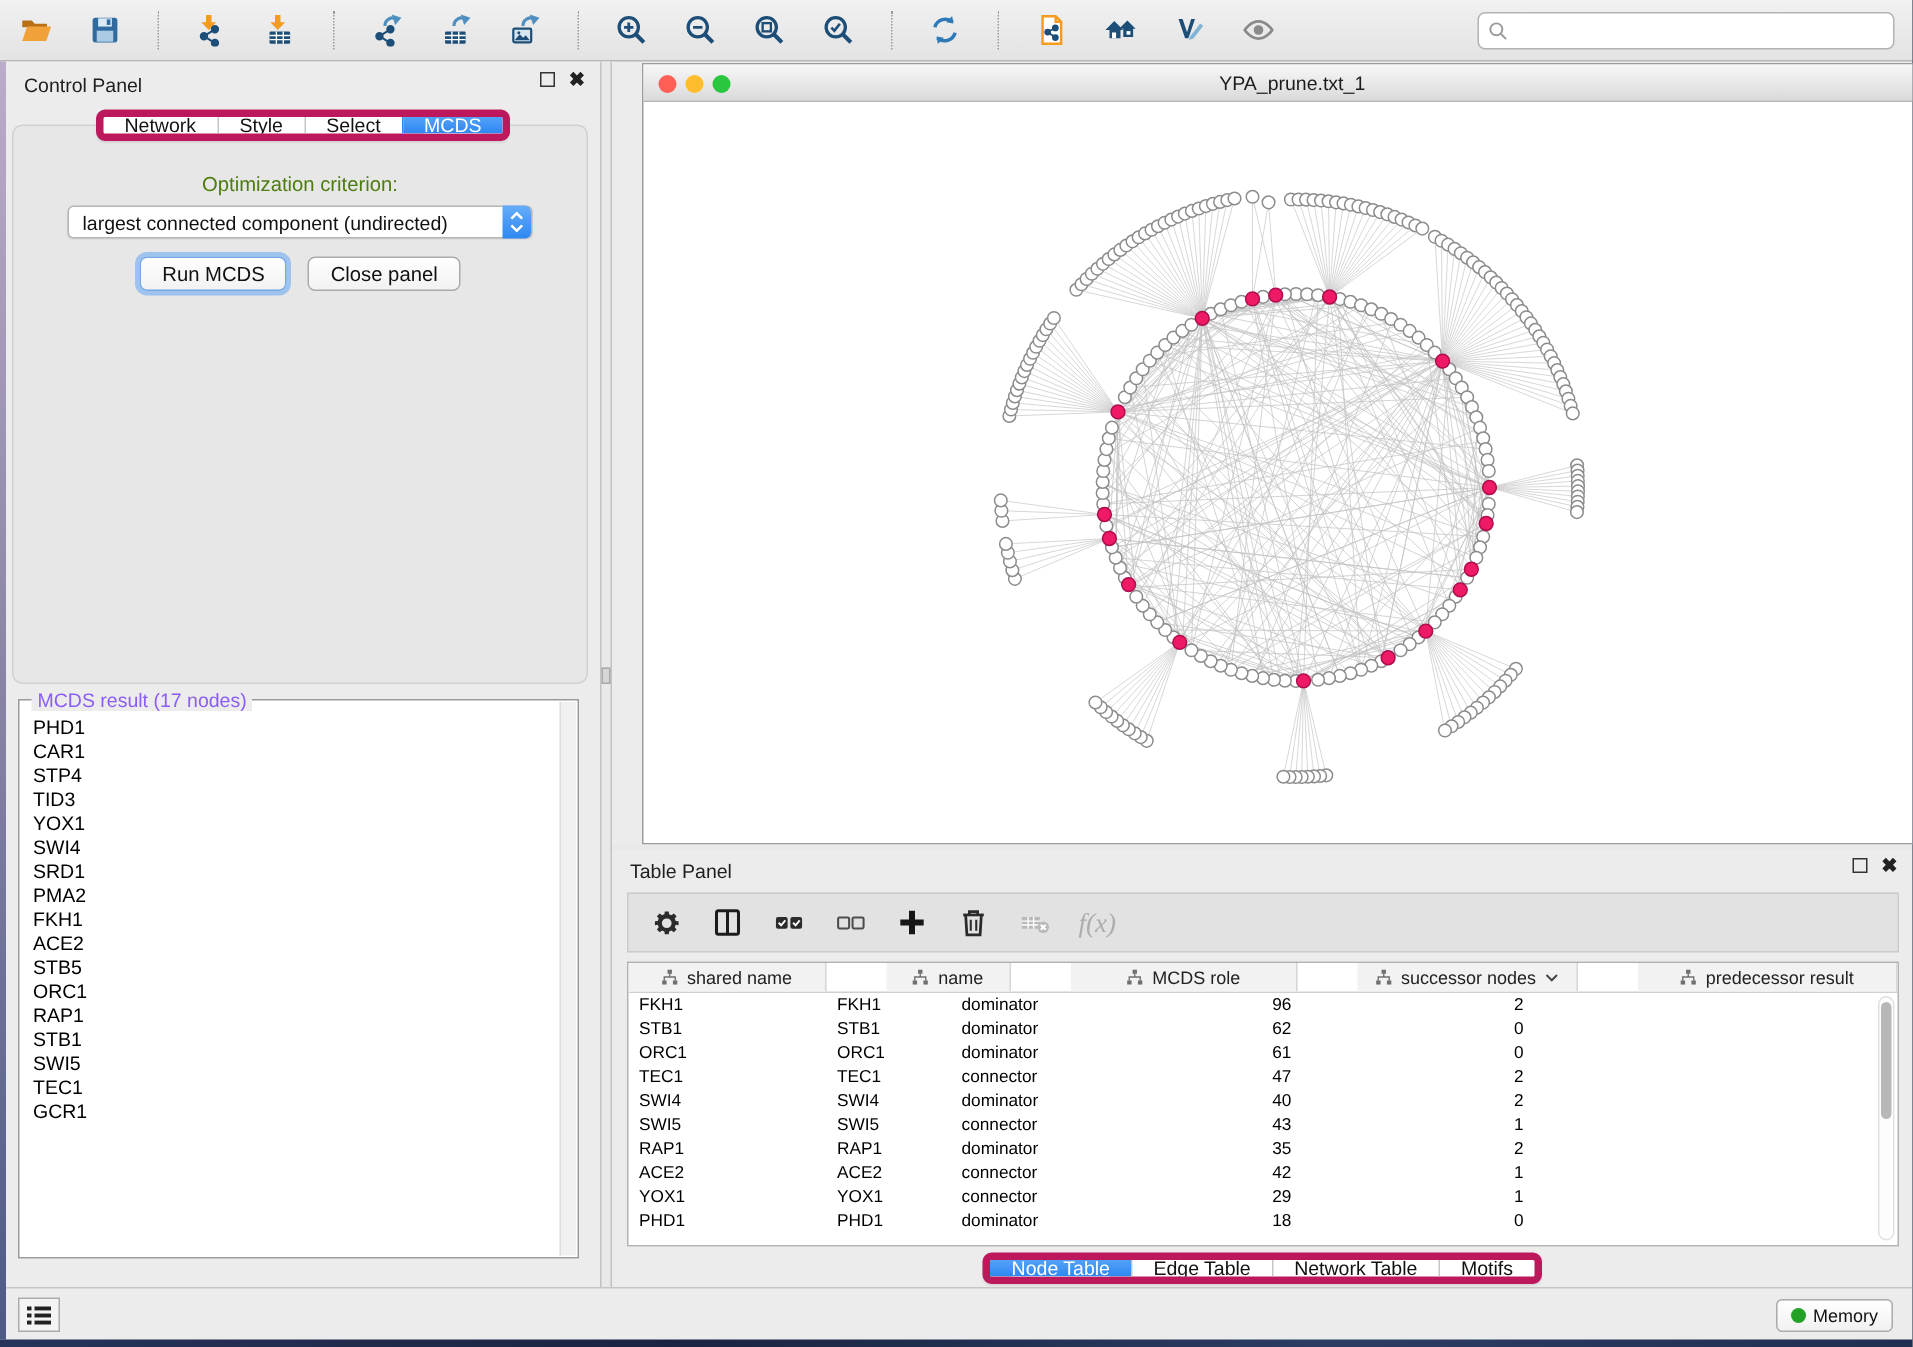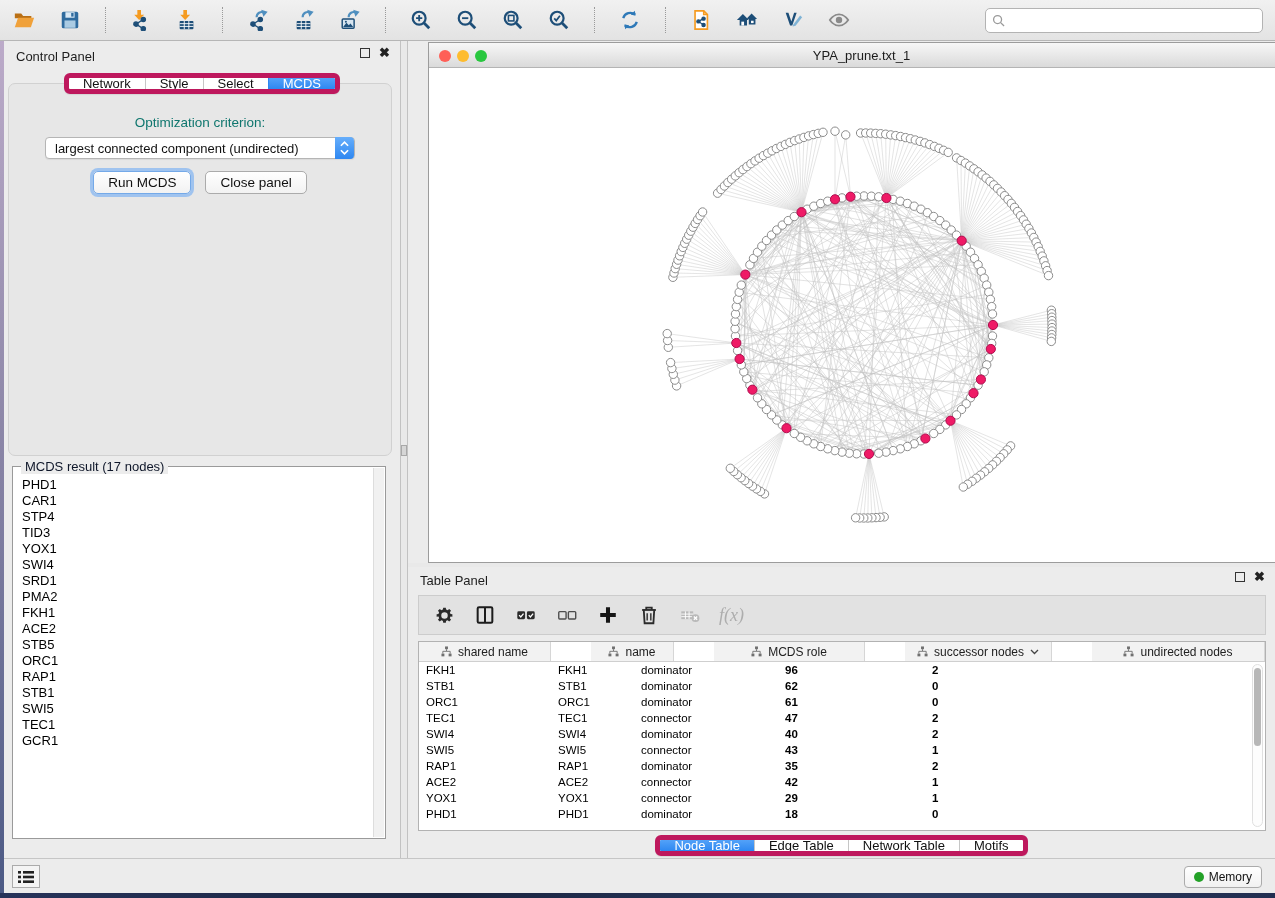--- a/index.html
+++ b/index.html
@@ -33,33 +33,33 @@
 
   .segbar{display:flex;border:5px solid #be185d;border-radius:6px;background:#fff;overflow:hidden;height:21px;box-shadow:0 1px 1px rgba(0,0,0,.08);}
   .seg{display:flex;align-items:center;justify-content:center;font-size:13px;color:#111;
     padding:0 14px;border-left:1px solid #c6c6c6;cursor:pointer;white-space:nowrap;}
   .seg:first-child{border-left:none;}
   .seg.sel{background:linear-gradient(#53a2f8,#2e87f1);color:#fff;border-left-color:#2e87f1;text-decoration:underline;}
   .cp-tabs{position:absolute;top:32px;left:0;width:100%;display:flex;justify-content:center;z-index:3;}
 
   .cp-group{position:absolute;left:4px;right:8px;top:42px;height:373px;background:#e7e7e7;
     border:1px solid #d1d1d1;border-radius:7px;}
-  .opt-label{position:absolute;top:31px;width:100%;text-align:center;font-size:13.5px;color:#0f766e;}
+  .opt-label{position:absolute;top:31px;width:100%;text-align:center;font-size:13.5px;color:#4d7c0f;}
   .combo{position:absolute;left:36px;right:36px;top:53px;height:22px;background:#fff;
     border:1px solid #b5b5b5;border-radius:4px;display:flex;align-items:center;cursor:pointer;
     font-size:13px;color:#111;padding-left:9px;box-shadow:0 1px 1px rgba(0,0,0,.06);}
   .combo-step{position:absolute;right:0;top:-1px;bottom:-1px;width:19px;border-radius:0 4px 4px 0;
     background:linear-gradient(#66aefb,#2e87f1);display:flex;flex-direction:column;align-items:center;justify-content:center;gap:2px;}
   .btn-row{position:absolute;top:87px;width:100%;display:flex;justify-content:center;gap:14px;}
   .pbtn{height:23px;background:linear-gradient(#ffffff,#f2f2f2);border:1px solid #ababab;border-radius:5px;
     font-size:13.5px;color:#111;display:flex;align-items:center;padding:0 14px;cursor:pointer;}
   .pbtn.focus{border-color:#74a9e8;box-shadow:0 0 0 3px rgba(100,165,245,.55);}
 
   .mcds-box{position:absolute;left:8px;right:14px;top:425px;bottom:19px;border:1px solid #9a9a9a;background:#fff;}
-  .mcds-legend{position:absolute;top:-8px;left:8px;background:#ececec;padding:0 4px;font-size:13px;color:#0f172a;}
+  .mcds-legend{position:absolute;top:-8px;left:8px;background:#ececec;padding:0 4px;font-size:13px;color:#8b5cf6;}
   .mcds-list{position:absolute;left:1px;top:10px;bottom:1px;right:13px;overflow:hidden;padding-left:8px;}
   .mcds-item{font-size:13px;line-height:16px;color:#000;cursor:default;}
   .mcds-scroll{position:absolute;right:1px;top:1px;bottom:1px;width:11px;background:#f1f1f1;border-left:1px solid #ddd;}
 
   
   .vsplit{position:absolute;left:400px;top:41px;width:8px;height:817px;background:#e9e9e9;
     border-left:1px solid #c2c2c2;border-right:1px solid #c2c2c2;}
   .vsplit-handle{position:absolute;left:0px;top:404px;width:6px;height:11px;background:#d6d6d6;border:1px solid #a8a8a8;}
   .hsplit{position:absolute;left:408px;top:563px;width:867px;height:4px;background:#e9e9e9;}
 
@@ -81,21 +81,21 @@
   .ticon.disabled{cursor:default;}
   .fx-label{font-family:"Liberation Serif",serif;font-style:italic;font-size:18px;color:#adadad;}
 
   .tp-table{position:absolute;left:10px;right:9px;top:74px;bottom:27px;background:#fff;border:1px solid #b2b2b2;overflow:hidden;}
   .th-row{display:flex;height:20px;border-bottom:1px solid #cfcfcf;gap:40px;}
   .th{background:#f2f2f2;border-right:1px solid #d6d6d6;display:flex;align-items:center;
       justify-content:center;gap:6px;font-size:12px;color:#222;cursor:pointer;overflow:hidden;white-space:nowrap;}
   .tr{display:flex;height:16px;cursor:default;}
   .td{font-size:11.5px;line-height:16px;color:#000;overflow:hidden;white-space:nowrap;}
   .td.l{text-align:left;padding-left:7px;}
-  .td.r{text-align:left;font-weight:bold;}
+  .td.r{text-align:center;}
   .tbl-scroll{position:absolute;right:2px;top:22px;bottom:3px;width:11px;background:#fdfdfd;border:1px solid #e0e0e0;border-radius:6px;}
   .tbl-thumb{position:absolute;left:1px;right:1px;top:3px;height:78px;background:#b7b7b7;border-radius:5px;cursor:pointer;}
 
   .tp-tabs{position:absolute;left:0;right:0;bottom:0;height:26px;display:flex;justify-content:center;align-items:center;}
 
   
   .status-bar{position:absolute;left:4px;top:858px;width:1271px;height:35px;background:#ececec;border-top:1px solid #c6c6c6;}
   .list-btn{position:absolute;left:8px;top:6px;width:28px;height:23px;background:#f4f4f4;border:1px solid #ababab;
     display:flex;align-items:center;justify-content:center;cursor:pointer;}
   .memory-btn{position:absolute;right:13px;top:7px;height:22px;background:linear-gradient(#ffffff,#f1f1f1);
@@ -1102,21 +1102,21 @@
           </div>
           <div class="th" style="width:173px">
             <svg width="11" height="11" viewBox="0 0 12 12">
               <g fill="#707070" stroke="#707070">
                 <rect x="4.4" y="0.5" width="3.2" height="3" stroke="none"></rect>
                 <rect x="0.5" y="8.3" width="3.2" height="3" stroke="none"></rect>
                 <rect x="8.3" y="8.3" width="3.2" height="3" stroke="none"></rect>
                 <path d="M6 3.5v2.3M6 5.8H2v2.5M6 5.8h4v2.5" fill="none" stroke-width="1"></path>
               </g>
             </svg>
-            <span>undirected nodes</span>
+            <span>predecessor result</span>
           </div>
         </div>
       <div id="t-body">
           <div class="tr">
             <div class="td l" style="width:132px;">FKH1</div>
             <div class="td l" style="width:83px;">FKH1</div>
             <div class="td l" style="width:151px;">dominator</div>
             <div class="td r" style="width:147px;padding-right:8px">96</div>
             <div class="td r" style="width:173px;padding-right:12px">2</div>
           </div>

